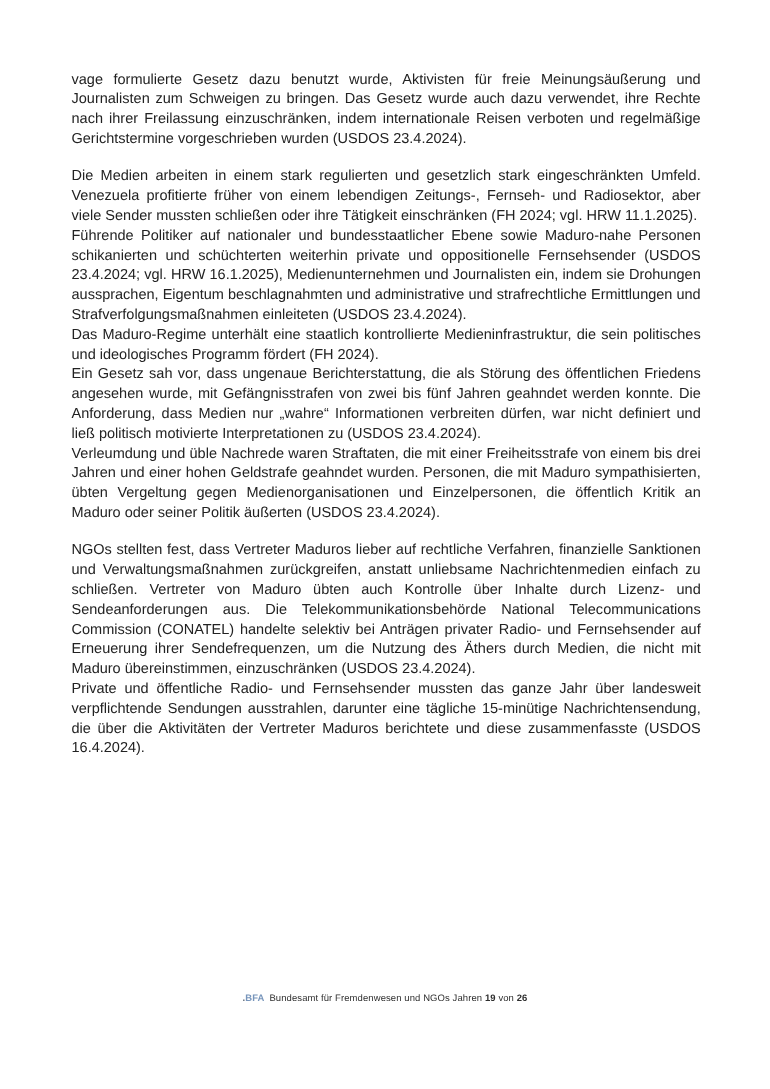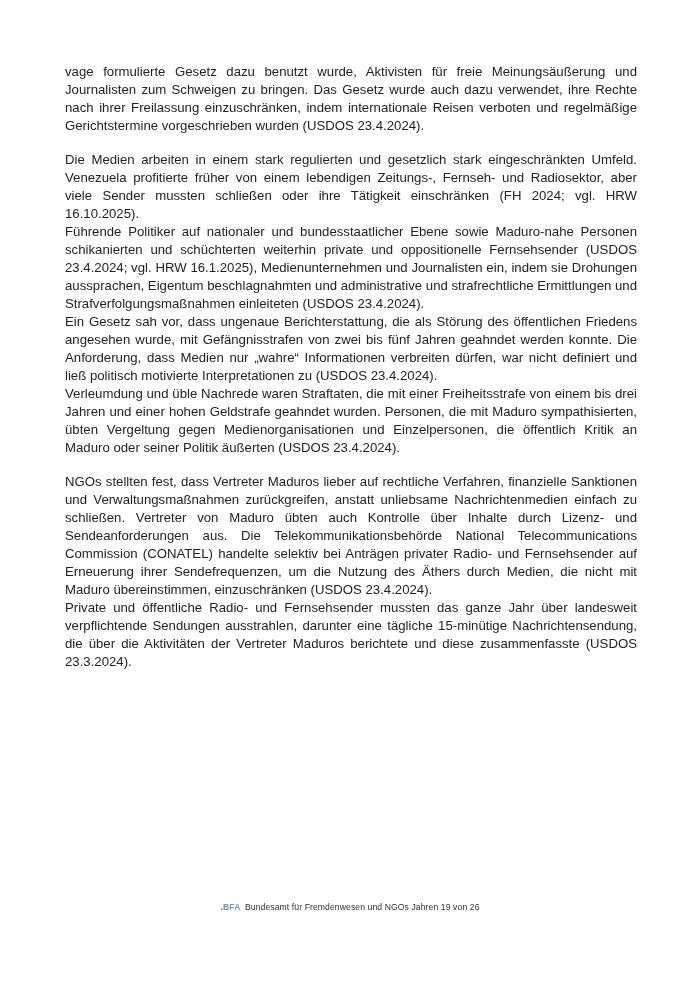--- a/index.html
+++ b/index.html
@@ -50,44 +50,45 @@
   .footer .logo-dot {
     color: #5f6b79;
     font-weight: 700;
   }
   .footer .logo-bfa {
     color: #7795bb;
     font-weight: 700;
     margin-right: 2px;
   }
   .footer b {
-    font-weight: 400;
+    font-weight: 700;
     text-align: center;
   }
 </style>
 </head>
 <body>
 
 <div class="page">
 
   <div class="text-block">
 
     <section class="block">
       <p class="para">vage formulierte Gesetz dazu benutzt wurde, Aktivisten für freie Meinungsäußerung und Journalisten zum Schweigen zu bringen. Das Gesetz wurde auch dazu verwendet, ihre Rechte nach ihrer Freilassung einzuschränken, indem internationale Reisen verboten und regelmäßige Gerichtstermine vorgeschrieben wurden (USDOS 23.4.2024).</p>
     </section>
 
     <section class="block">
-      <p class="para">Die Medien arbeiten in einem stark regulierten und gesetzlich stark eingeschränkten Umfeld. Venezuela profitierte früher von einem lebendigen Zeitungs-, Fernseh- und Radiosektor, aber viele Sender mussten schließen oder ihre Tätigkeit einschränken (FH 2024; vgl. HRW 16.10.2025).</p>
+      <p class="para">Die Medien arbeiten in einem stark regulierten und gesetzlich stark eingeschränkten Umfeld. Venezuela profitierte früher von einem lebendigen Zeitungs-, Fernseh- und Radiosektor, aber viele Sender mussten schließen oder ihre Tätigkeit einschränken (FH 2024; vgl. HRW 11.1.2025).</p>
       <p class="para">Führende Politiker auf nationaler und bundesstaatlicher Ebene sowie Maduro-nahe Personen schikanierten und schüchterten weiterhin private und oppositionelle Fernsehsender (USDOS 23.4.2024; vgl. HRW 16.1.2025), Medienunternehmen und Journalisten ein, indem sie Drohungen aussprachen, Eigentum beschlagnahmten und administrative und strafrechtliche Ermittlungen und Strafverfolgungsmaßnahmen einleiteten (USDOS 23.4.2024).</p>
+      <p class="para">Das Maduro-Regime unterhält eine staatlich kontrollierte Medieninfrastruktur, die sein politisches und ideologisches Programm fördert (FH 2024).</p>
       <p class="para">Ein Gesetz sah vor, dass ungenaue Berichterstattung, die als Störung des öffentlichen Friedens angesehen wurde, mit Gefängnisstrafen von zwei bis fünf Jahren geahndet werden konnte. Die Anforderung, dass Medien nur „wahre“ Informationen verbreiten dürfen, war nicht definiert und ließ politisch motivierte Interpretationen zu (USDOS 23.4.2024).</p>
       <p class="para">Verleumdung und üble Nachrede waren Straftaten, die mit einer Freiheitsstrafe von einem bis drei Jahren und einer hohen Geldstrafe geahndet wurden. Personen, die mit Maduro sympathisierten, übten Vergeltung gegen Medienorganisationen und Einzelpersonen, die öffentlich Kritik an Maduro oder seiner Politik äußerten (USDOS 23.4.2024).</p>
     </section>
 
     <section class="block">
       <p class="para">NGOs stellten fest, dass Vertreter Maduros lieber auf rechtliche Verfahren, finanzielle Sanktionen und Verwaltungsmaßnahmen zurückgreifen, anstatt unliebsame Nachrichtenmedien einfach zu schließen. Vertreter von Maduro übten auch Kontrolle über Inhalte durch Lizenz- und Sendeanforderungen aus. Die Telekommunikationsbehörde National Telecommunications Commission (CONATEL) handelte selektiv bei Anträgen privater Radio- und Fernsehsender auf Erneuerung ihrer Sendefrequenzen, um die Nutzung des Äthers durch Medien, die nicht mit Maduro übereinstimmen, einzuschränken (USDOS 23.4.2024).</p>
-      <p class="para">Private und öffentliche Radio- und Fernsehsender mussten das ganze Jahr über landesweit verpflichtende Sendungen ausstrahlen, darunter eine tägliche 15-minütige Nachrichtensendung, die über die Aktivitäten der Vertreter Maduros berichtete und diese zusammenfasste (USDOS 23.3.2024).</p>
+      <p class="para">Private und öffentliche Radio- und Fernsehsender mussten das ganze Jahr über landesweit verpflichtende Sendungen ausstrahlen, darunter eine tägliche 15-minütige Nachrichtensendung, die über die Aktivitäten der Vertreter Maduros berichtete und diese zusammenfasste (USDOS 16.4.2024).</p>
     </section>
 
   </div>
 
   <footer class="footer"><span><span class="logo-dot">.</span><span class="logo-bfa">BFA</span></span> <span>Bundesamt für Fremdenwesen und NGOs</span> <span>Jahren</span> <b>19</b> <span>von</span> <b>26</b></footer>
 
 </div>
 
 </body></html>

